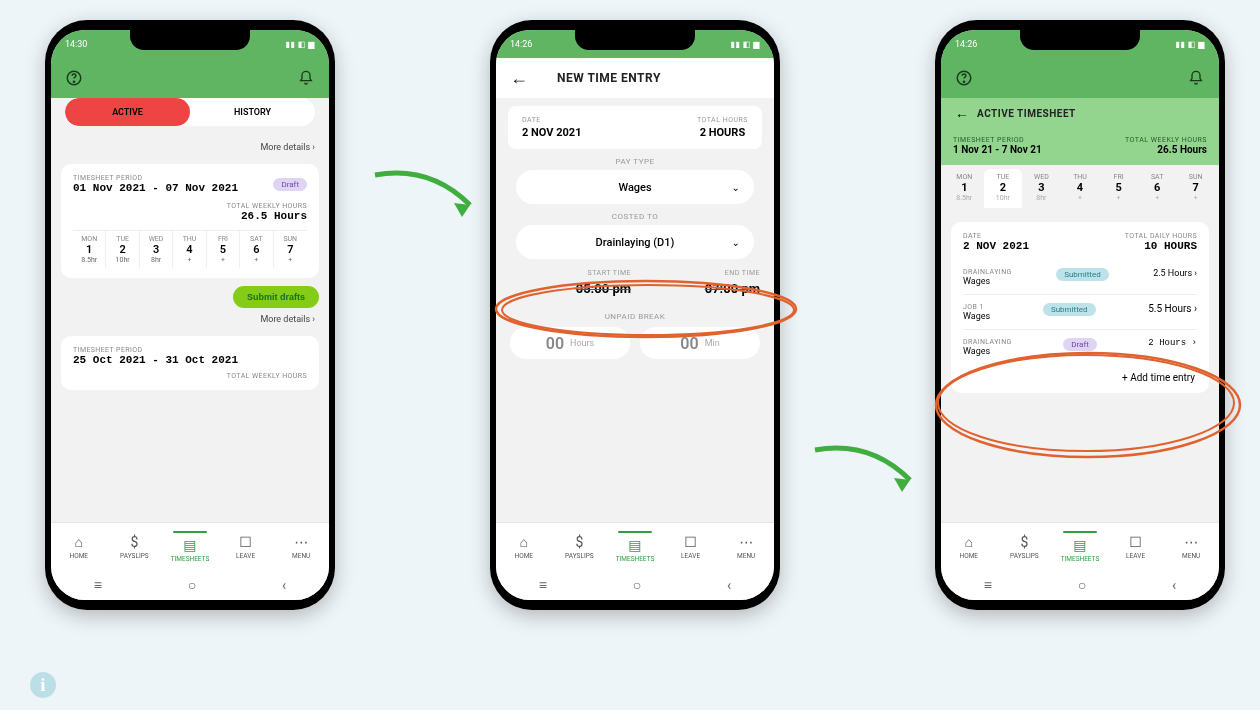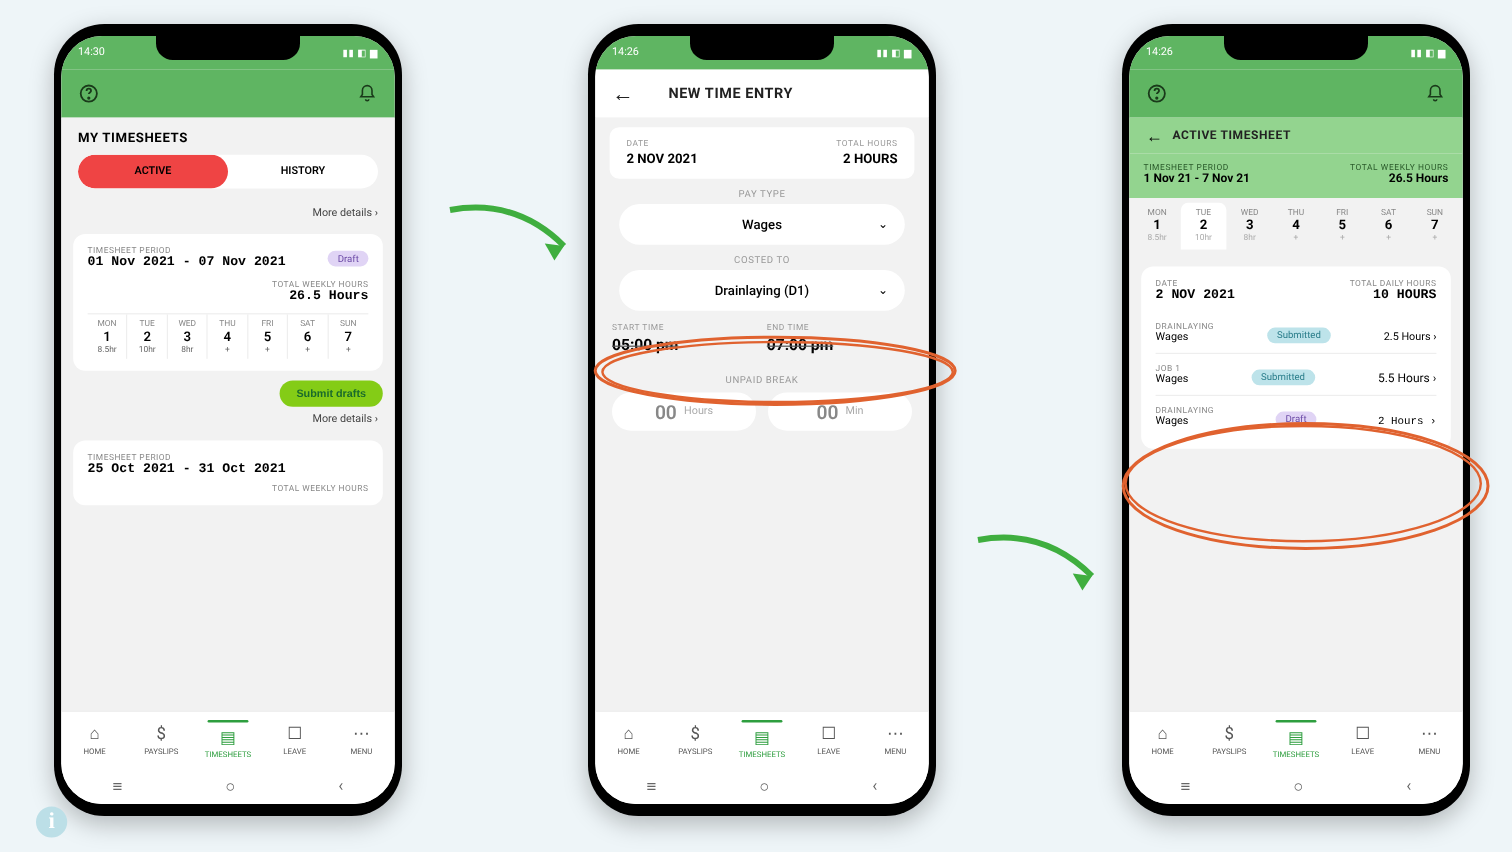--- a/index.html
+++ b/index.html
@@ -7,21 +7,21 @@
     font-family: -apple-system, BlinkMacSystemFont, "Segoe UI", Roboto, sans-serif;
     background: #eef5f8;
     width: 1260px;
     height: 710px;
     position: relative;
     overflow: hidden;
   }
   .phone {
     position: absolute;
     width: 290px;
-    height: 660px;
+    height: 590px;
     background: #000;
     border-radius: 42px;
     padding: 10px 6px;
     box-shadow: 0 6px 20px rgba(0,0,0,0.25);
   }
   .screen {
     width: 100%;
     height: 100%;
     background: #f4f4f4;
     border-radius: 34px;
@@ -122,21 +122,21 @@
   .label-tiny { font-size:7px; color:#999; letter-spacing:0.5px; }
   .val-mid { font-size:11px; font-weight:700; margin-top:2px; }
   .centertxt { text-align:center; font-size:8px; color:#999; letter-spacing:0.5px; margin:8px 0 2px;}
   .selectrow {
     background:#fff; margin:4px 20px; border-radius:18px; height:34px;
     display:flex; align-items:center; justify-content:center; position:relative;
     font-size:11px; font-weight:500;
   }
   .selectrow .chev { position:absolute; right:14px; font-size:10px; }
   .two-col { display:flex; gap:8px; padding:0 14px; }
-  .two-col > div { flex:1; text-align:left; }
+  .two-col > div { flex:1; text-align:right; }
   .timeval { font-size:13px; font-weight:700; margin-top:4px; text-decoration:line-through; text-decoration-color:#555; text-decoration-thickness:1px;}
   .brkrow {
     display:flex; gap:10px; padding:4px 14px;
   }
   .brkrow > div {
     flex:1; background:#fff; border-radius:18px; height:32px;
     display:flex; align-items:center; justify-content:center; font-size:9px; color:#aaa;
     gap:6px;
   }
   .brkrow .num { font-size:16px; font-weight:600; color:#888;}
@@ -150,21 +150,21 @@
     background:#f2f2f2; padding:4px 4px 0;
   }
   .weektabs > div {
     text-align:center; padding:4px 2px 6px; font-size:7px; border-radius:6px 6px 0 0;
   }
   .weektabs .sel { background:#fff; }
   .weektabs .wlabel { color:#888; font-size:7px;}
   .weektabs .wnum { font-weight:700; font-size:11px; }
   .weektabs .wval { font-size:7px; color:#aaa; }
   .entryrow {
-    display:flex; justify-content:space-between; align-items:flex-end;
+    display:flex; justify-content:space-between; align-items:flex-start;
     padding:8px 0; border-bottom:1px solid #eee;
   }
   .entryrow:last-child { border-bottom:none; }
   .addentry { text-align:right; font-size:10px; padding:8px 2px 0; }
   
   .arrow {
     position:absolute; pointer-events:none;
   }
   .arrow svg { width:100%; height:100%; }
   
@@ -210,21 +210,20 @@
           </svg>
       </span>
       <span class="icon">
         <svg viewBox="0 0 24 24" width="16" height="16" fill="none" stroke="#1a3a1a" stroke-width="2">
             <path d="M6 8a6 6 0 0112 0v5l2 3H4l2-3V8z"></path>
             <path d="M10 19a2 2 0 004 0"></path>
           </svg>
       </span>
     </div>
     <div class="body">
-      <div class="section-title">MY TIMESHEETS</div>
       <div class="segment">
         <div class="active-seg">ACTIVE</div>
         <div>HISTORY</div>
       </div>
       <div class="moredetails"><span>More details</span> ›</div>
       <div class="card">
         <div class="row">
           <div>
             <div class="small-label">TIMESHEET PERIOD</div>
             <div class="val">01 Nov 2021 - 07 Nov 2021</div>
@@ -327,21 +326,21 @@
       <span class="icon" style="font-size:18px;color:#222;">←</span>
       <span class="title" style="flex:1;text-align:left;margin-left:8px;padding-left:21px;">NEW TIME ENTRY</span>
       <span></span>
     </div>
     <div class="body">
       <div class="rowcard split">
         <div>
           <div class="label-tiny">DATE</div>
           <div class="val-mid">2 NOV 2021</div>
         </div>
-        <div style="text-align:right;">
+        <div style="text-align:center;">
           <div class="label-tiny">TOTAL HOURS</div>
           <div class="val-mid">2 HOURS</div>
         </div>
       </div>
       <div class="centertxt">PAY TYPE</div>
       <div class="selectrow">
         <span>Wages</span>
           <span class="chev">⌄</span>
       </div>
       <div class="centertxt">COSTED TO</div>
@@ -509,20 +508,21 @@
           </div>
           <div class="entryrow">
             <div>
                 <div class="small-label">DRAINLAYING</div>
                 <div>Wages</div>
               </div>
             <span class="badge draft">Draft</span>
             <div style="font-size:9px;font-family:Liberation Mono, monospace;"><span>2 Hours</span> ›</div>
           </div>
         </div>
+        <div class="addentry">+ Add time entry</div>
       </div>
     </div>
     <div class="bottomnav">
       <div>
           <span class="nav-ico">⌂</span>
           <span>HOME</span>
         </div>
       <div>
           <span class="nav-ico">$</span>
           <span>PAYSLIPS</span>

